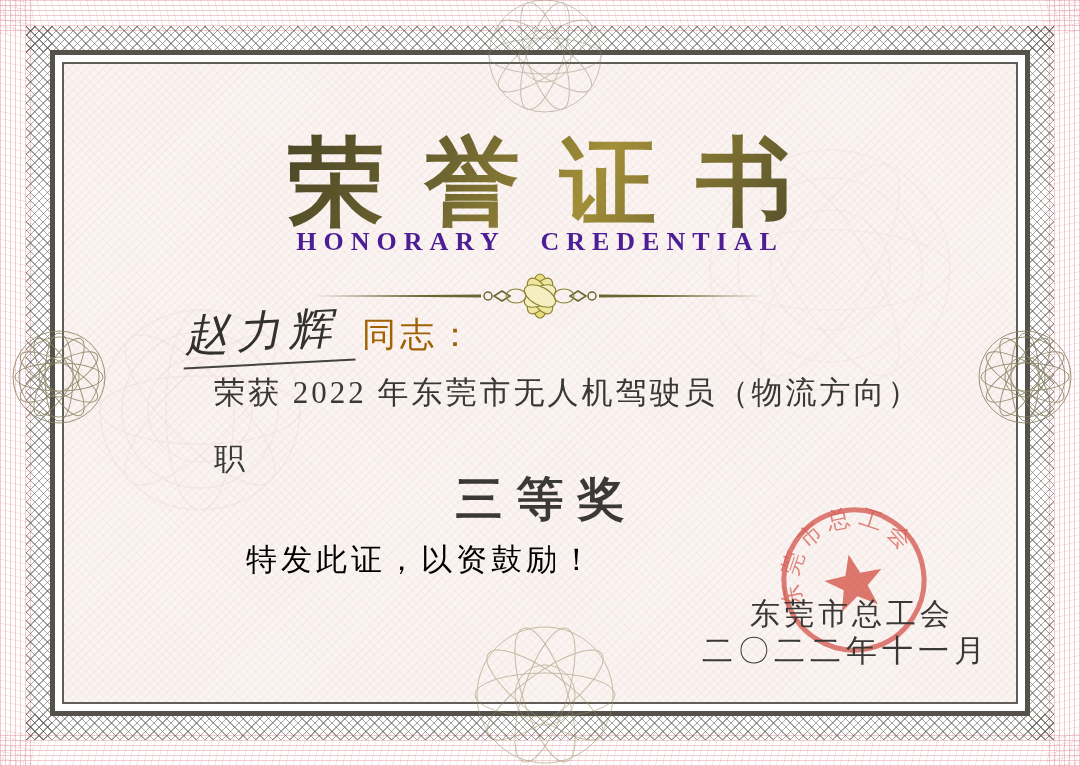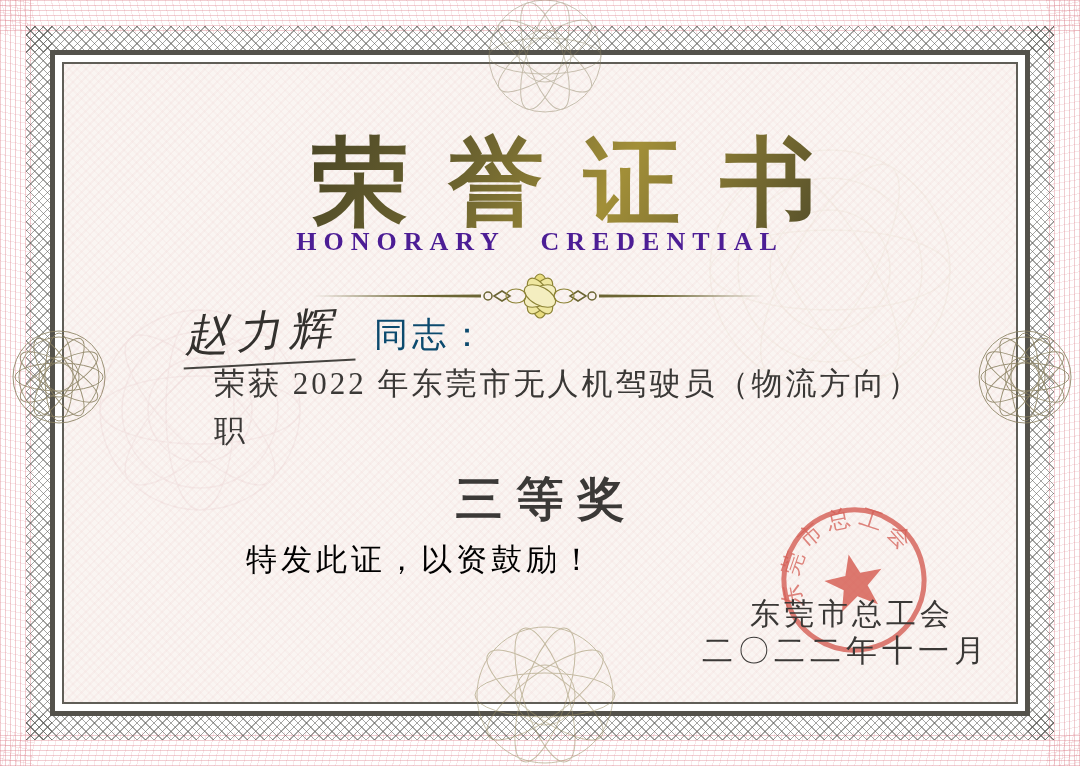--- a/index.html
+++ b/index.html
@@ -50,36 +50,36 @@
   
   .rosette { position:absolute; pointer-events:none; }
 
   
   .content { position:absolute; left:64px; top:64px; width:952px; height:638px; }
 
   .title { position:absolute; top:55px; left:0; width:100%; text-align:center;
     font-size:96px; font-weight:bold; letter-spacing:40px; padding-left:40px;
     background:linear-gradient(120deg,#33321f 10%,#6d6430 40%,#a28f38 55%,#3c3a26 85%);
     -webkit-background-clip:text; background-clip:text; color:transparent;
-    font-family:"Liberation Serif","DejaVu Serif",serif;margin-left:24px; }
+    font-family:"Liberation Serif","DejaVu Serif",serif; }
 
   .subtitle { position:absolute; top:163px; left:0; width:100%; text-align:center;
     font-size:26px; font-weight:bold; letter-spacing:7px; word-spacing:22px; color:#4c1d95; }
 
   .divider { position:absolute; top:205px; left:50%; transform:translateX(-50%); }
 
   .recipient { position:absolute; top:238px; left:118px; white-space:nowrap; }
   .recipient .name { display:inline-block; font-size:44px; color:#33312e;
     font-style:italic; transform:rotate(-3deg); letter-spacing:8px;
     border-bottom:2px solid #45433f; padding:0 14px 2px 2px; }
-  .recipient .salutation { display:inline-block; font-size:34px; color:#0c4a6e;
-    margin-left:20px; vertical-align:baseline; letter-spacing:4px; }
+  .recipient .salutation { display:inline-block; font-size:34px; color:#a16207;
+    margin-left:8px; vertical-align:baseline; letter-spacing:4px; }
 
   .body-text { position:absolute; top:296px; left:92px; width:790px;
-    font-size:31px; line-height:47px; color:#3a3836; letter-spacing:3px; }
+    font-size:31px; line-height:66px; color:#3a3836; letter-spacing:3px; }
   .body-text .line1 { padding-left:58px; display:block; }
   .body-text .line2 { display:block; }
 
   .award { position:absolute; top:404px; left:0; width:100%; text-align:center;
     font-size:47px; font-weight:bold; color:#3b3937; letter-spacing:14px; padding-left:14px; }
 
   .closing { position:absolute; top:475px; left:182px;
     font-size:31px; color:#000000; letter-spacing:4px;font-family:Liberation Serif, serif; }
 
   .issuer { position:absolute; top:530px; left:638px; width:300px; text-align:center;

